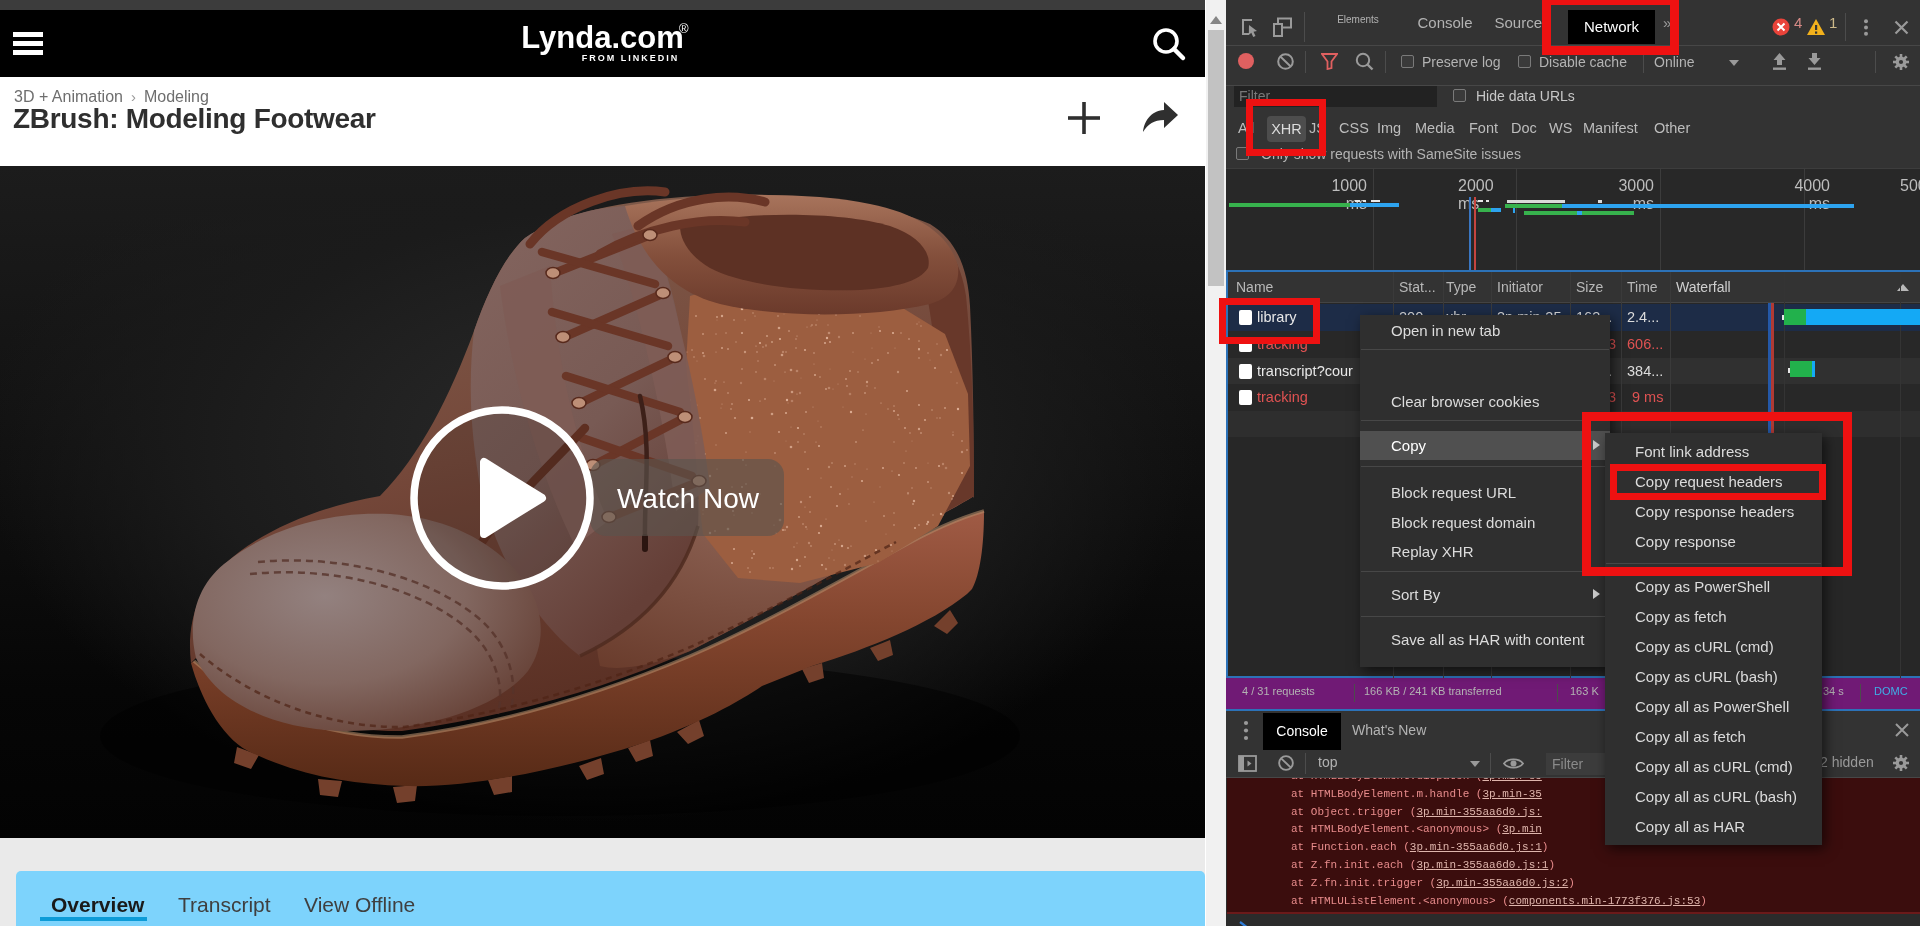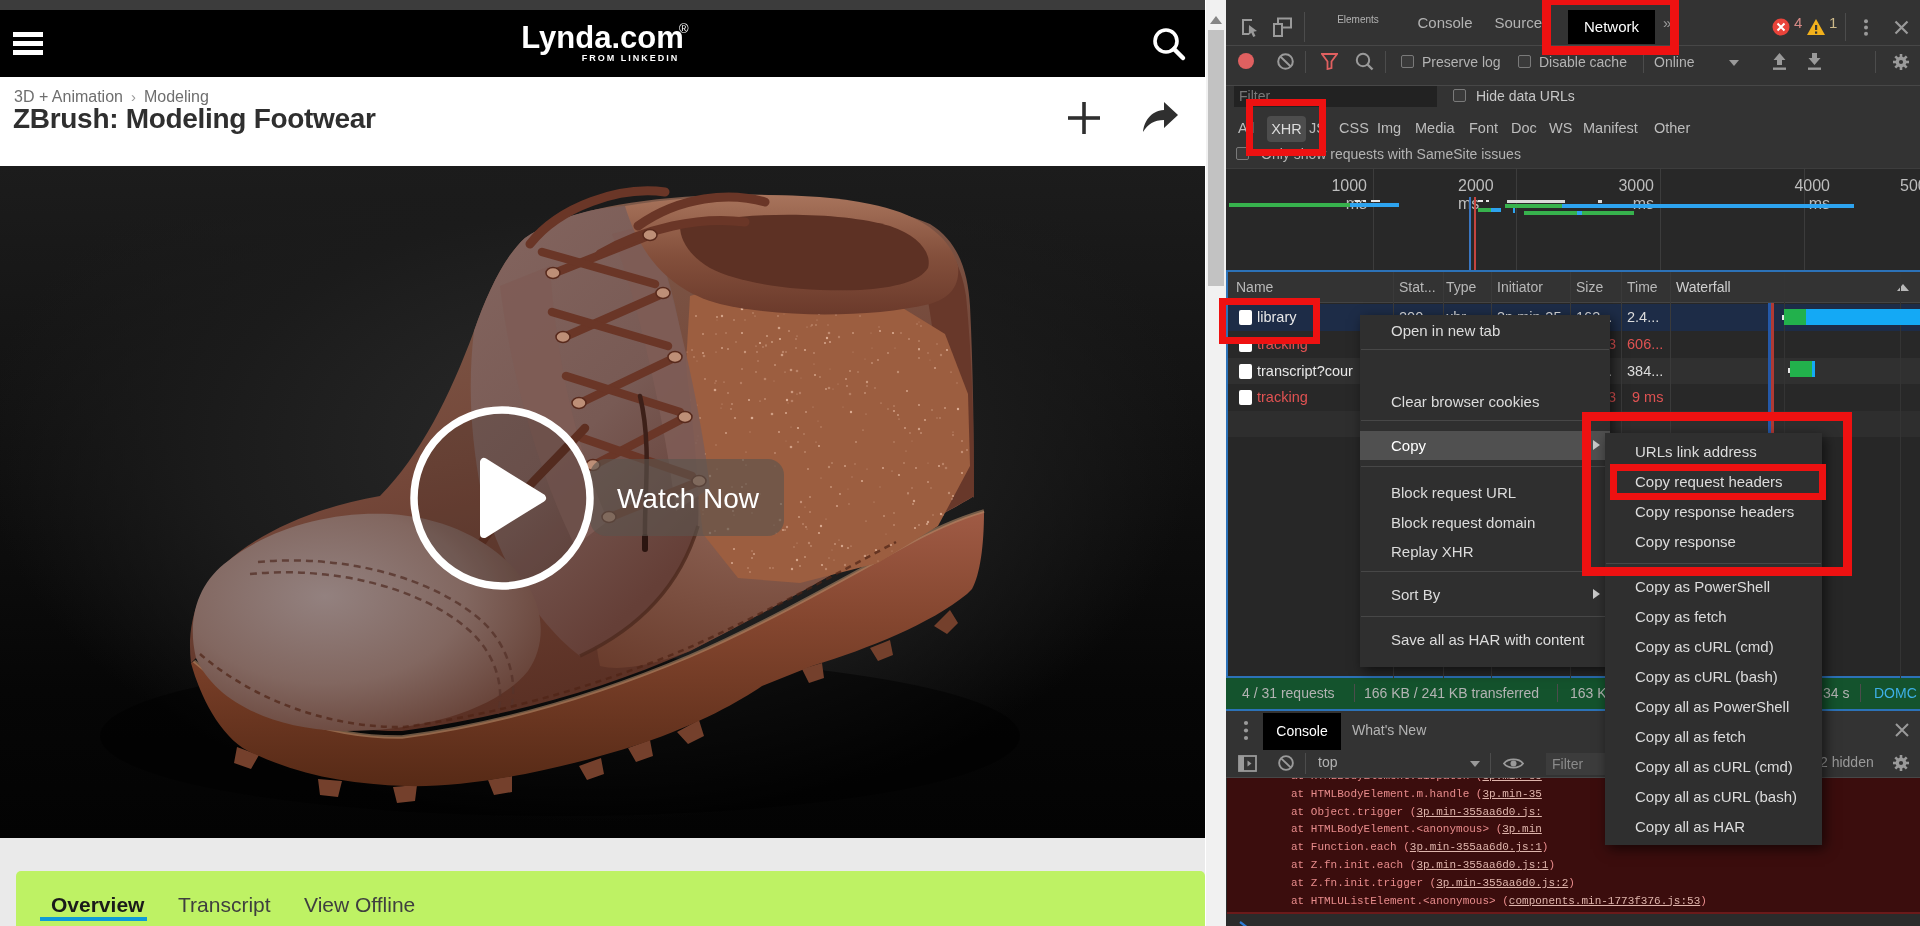--- a/index.html
+++ b/index.html
@@ -12,21 +12,21 @@
 #logo{left:0;top:10px;width:1205px;height:67px;text-align:center;color:#fff}
 #logotxt{font-size:31px;font-weight:bold;letter-spacing:0px;line-height:29px;margin-top:13px}
 #logosub{font-size:9px;font-weight:bold;letter-spacing:2px;margin-top:1px;margin-left:56px}
 #crumbs{left:14px;top:88px;font-size:16px;color:#6e6e6e}
 #crumbs .sep{color:#9a9a9a;padding:0 8px;font-size:15px}
 #title{left:13px;top:103px;font-size:28px;font-weight:bold;color:#2f2f2f;letter-spacing:-0.3px}
 #video{left:0;top:166px;width:1205px;height:672px;background:
 radial-gradient(ellipse 760px 470px at 590px 280px, #2a2a2a 0%, #1b1b1b 50%, rgba(12,12,12,0) 80%),
 linear-gradient(#1c1c1c 0%,#101010 45%,#060606 78%,#030303 100%)}
 #graybar{left:0;top:838px;width:1205px;height:88px;background:#eaeaea}
-#card{left:16px;top:871px;width:1189px;height:55px;background:#bef264;border-radius:5px 5px 0 0}
+#card{left:16px;top:871px;width:1189px;height:55px;background:#7dd3fc;border-radius:5px 5px 0 0}
 .tab{position:absolute;top:22px;font-size:21px;color:#3f3f3f}
 #tabov{left:51px;font-weight:bold;color:#1a1a1a}
 #tabund{left:24px;top:46px;width:107px;height:4px;background:#0d9bd7}
 
 #sb{left:1206px;top:0;width:20px;height:926px;background:#f1f1f1}
 #sbthumb{left:1208px;top:30px;width:16px;height:256px;background:#c2c2c2}
 #sbup{left:1208px;top:16px;width:0;height:0;border-left:6px solid transparent;border-right:6px solid transparent;border-bottom:8px solid #858585;margin-left:2px}
 
 #dt{left:1226px;top:0;width:694px;height:926px;background:#333;color:#b3b3b3;font-size:14px}
 .dtxt{position:absolute;color:#b3b3b3;white-space:nowrap}
@@ -46,21 +46,21 @@
 .tlabel{position:absolute;top:8px;font-size:16px;color:#bdbdbd}
 
 #tbl{left:0;top:270px;width:694px;height:408px;background:#272727;border-top:2px solid #2c72b8;border-left:2px solid #2c72b8}
 #thead{left:0;top:0;width:694px;height:31px;background:#333;border-bottom:1px solid #444}
 .th{position:absolute;top:7px;font-size:14px;color:#b8b8b8}
 .colsep{position:absolute;top:0;width:1px;height:406px;background:#3a3a3a;z-index:6}
 .row{position:absolute;left:0;width:694px;height:26.5px;z-index:1}
 .rowtxt{position:absolute;top:5px;font-size:14.5px;color:#dcdcdc;z-index:7}
 .wcb{position:absolute;left:11px;top:6px;width:13px;height:15px;background:#fff;border-radius:2px;z-index:7}
 
-#status{left:0;top:676px;width:694px;height:35px;background:#14532d;border-top:2px solid #2c72b8;border-bottom:2px solid #2c72b8;font-size:14px;color:#a8a8a8}
+#status{left:0;top:676px;width:694px;height:35px;background:#701a75;border-top:2px solid #2c72b8;border-bottom:2px solid #2c72b8;font-size:11px;color:#a8a8a8}
 
 #drawer{left:0;top:711px;width:694px;height:215px;background:#2b2b2b}
 #ctabs{left:0;top:0;width:694px;height:39px;background:#333}
 #ctab{left:37px;top:2px;width:78px;height:37px;background:#000;color:#fff;text-align:center;line-height:37px;font-size:14px}
 #ctoolbar{left:0;top:39px;width:694px;height:28px;background:#333;border-bottom:1px solid #474747}
 #cerr{left:1px;top:67px;width:693px;height:136px;background:#3b0d0d;border-bottom:2px solid #6b1a1a;font-family:"Liberation Mono",monospace;font-size:11px;color:#e88c8c;line-height:17.8px;white-space:pre;overflow:hidden}
 #cerr a{color:#dfb5ac;text-decoration:underline}
 
 .menu{position:absolute;background:#2f2f2f;box-shadow:3px 4px 12px rgba(0,0,0,0.6);z-index:40;font-size:15px;color:#dcdcdc}
 .mi{position:absolute;left:0;width:100%;height:29px;line-height:29px;padding-left:31px;white-space:nowrap}
@@ -815,21 +815,21 @@
       <div class="msep" style="top:151px"></div>
       <div class="mi" style="top:163px">Block request URL</div>
       <div class="mi" style="top:193px">Block request domain</div>
       <div class="mi" style="top:222px">Replay XHR</div>
       <div class="msep" style="top:255.5px"></div>
       <div class="mi" style="top:265px">Sort By<div class="arrowr"></div></div>
       <div class="msep" style="top:300.5px"></div>
       <div class="mi" style="top:310px">Save all as HAR with content</div>
     </div>
     <div class="menu" style="left:1605px;top:433px;width:217px;height:412px;z-index:45">
-      <div class="mi" style="top:4px;padding-left:30px">URLs link address</div>
+      <div class="mi" style="top:4px;padding-left:30px">Font link address</div>
       <div class="mi" style="top:34px;padding-left:30px">Copy request headers</div>
       <div class="mi" style="top:64px;padding-left:30px">Copy response headers</div>
       <div class="mi" style="top:94px;padding-left:30px">Copy response</div>
       <div class="msep" style="top:130px"></div>
       <div class="mi" style="top:139px;padding-left:30px">Copy as PowerShell</div>
       <div class="mi" style="top:169px;padding-left:30px">Copy as fetch</div>
       <div class="mi" style="top:199px;padding-left:30px">Copy as cURL (cmd)</div>
       <div class="mi" style="top:229px;padding-left:30px">Copy as cURL (bash)</div>
       <div class="mi" style="top:259px;padding-left:30px">Copy all as PowerShell</div>
       <div class="mi" style="top:289px;padding-left:30px">Copy all as fetch</div>

